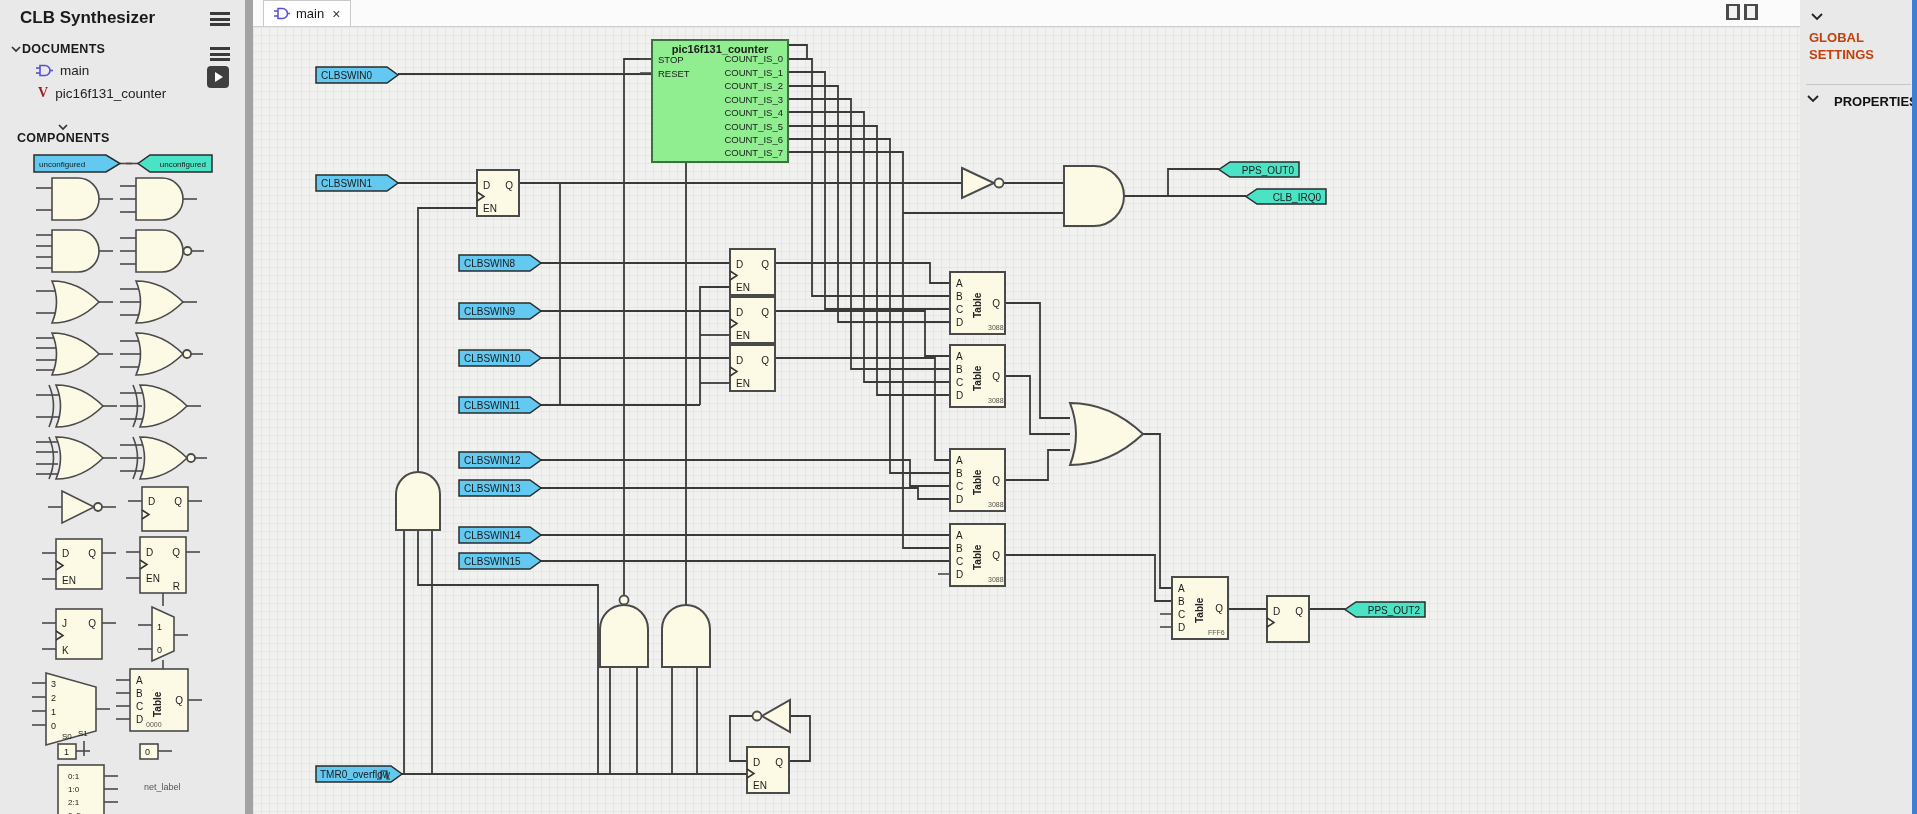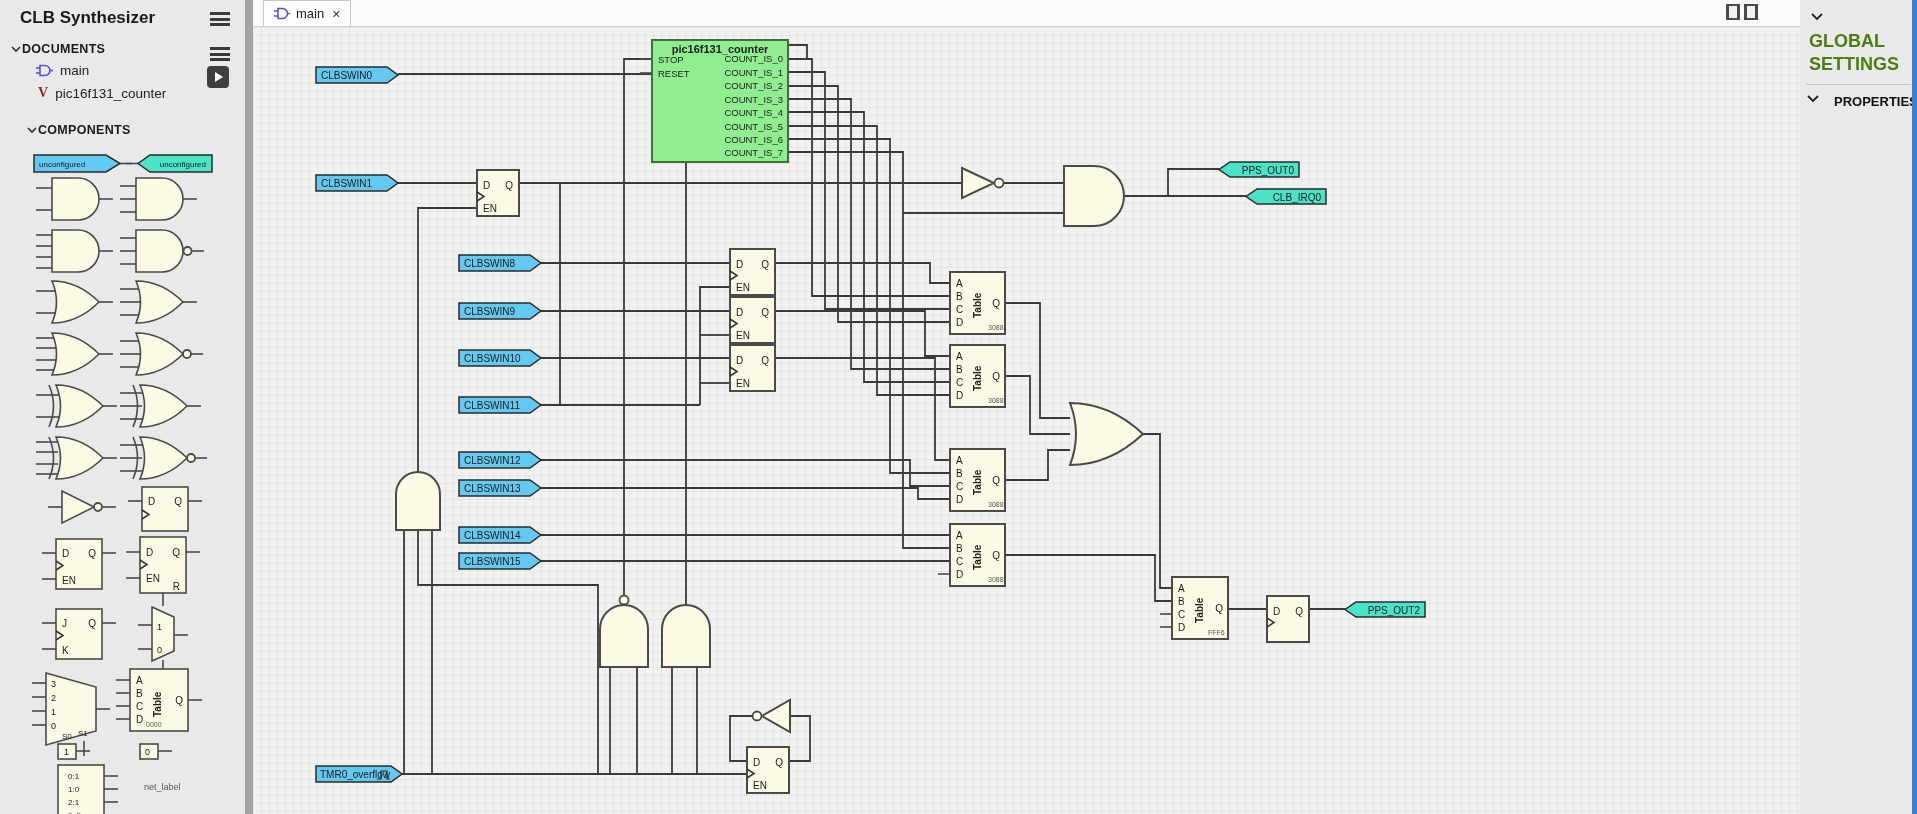--- a/index.html
+++ b/index.html
@@ -32,21 +32,21 @@
   .split-icons .pane i{display:block;margin:2px 3px;width:8px;height:12px;background:#f2f2f2;}
   .canvas{position:absolute;left:0;top:27px;width:1547px;height:787px;
     background-color:#f1f1f0;
     background-image:linear-gradient(#e6e6e5 1px,transparent 1px),linear-gradient(90deg,#e6e6e5 1px,transparent 1px);
     background-size:8px 8px;}
   svg.schematic{position:absolute;left:0;top:0;}
 
   
   .right-panel{position:absolute;left:1800px;top:0;width:117px;height:814px;background:#e9e9e9;box-sizing:border-box;}
   .rp-chevron{position:absolute;left:10px;top:12px;cursor:pointer;}
-  .rp-global{position:absolute;left:9px;top:30px;width:92px;font-size:18px;font-weight:bold;color:#4d7c0f;line-height:1.3;cursor:pointer;}
+  .rp-global{position:absolute;left:9px;top:30px;width:92px;font-size:13px;font-weight:bold;color:#c2410c;line-height:1.3;cursor:pointer;}
   .rp-div{position:absolute;left:6px;top:84px;width:105px;border-top:1px solid #c6c6c6;}
   .rp-props{position:absolute;left:6px;top:94px;display:flex;align-items:flex-start;gap:14px;font-size:13px;font-weight:bold;color:#111;cursor:pointer;}
   .blue-edge{position:absolute;right:0;top:0;width:5px;height:814px;background:#3e7fd6;}
 
   
   text{font-family:"Liberation Sans",sans-serif;fill:#1b1b1b;}
   .t8{font-size:8px;}  .t9{font-size:9px;}  .t95{font-size:9.5px;}
   .t10{font-size:10px;} .t11{font-size:11px;font-weight:bold;}
   .t7{font-size:7px;fill:#555;}
   .tbl{font-size:10px;font-weight:bold;fill:#222;}
@@ -96,21 +96,21 @@
     </div>
     <div class="play-btn">
         <i></i>
       </div>
 
     <div class="doc-row" style="left:38px;top:85px;">
       <span class="v-icon">V</span>
       <span>pic16f131_counter</span>
     </div>
 
-    <div class="sec-head" style="left:26px;top:123px;">
+    <div class="sec-head" style="left:17px;top:123px;flex-direction:column;">
       <svg width="12" height="8">
           <polyline points="2,2 6,6 10,2" fill="none" stroke="#333" stroke-width="1.7"></polyline>
         </svg>
       <span>COMPONENTS</span>
     </div>
 
     <svg class="palette-svg" width="245" height="666" viewBox="0 0 245 666">
 
       <g>
         <line class="stub" x1="120" y1="15.5" x2="132" y2="15.5"></line>

